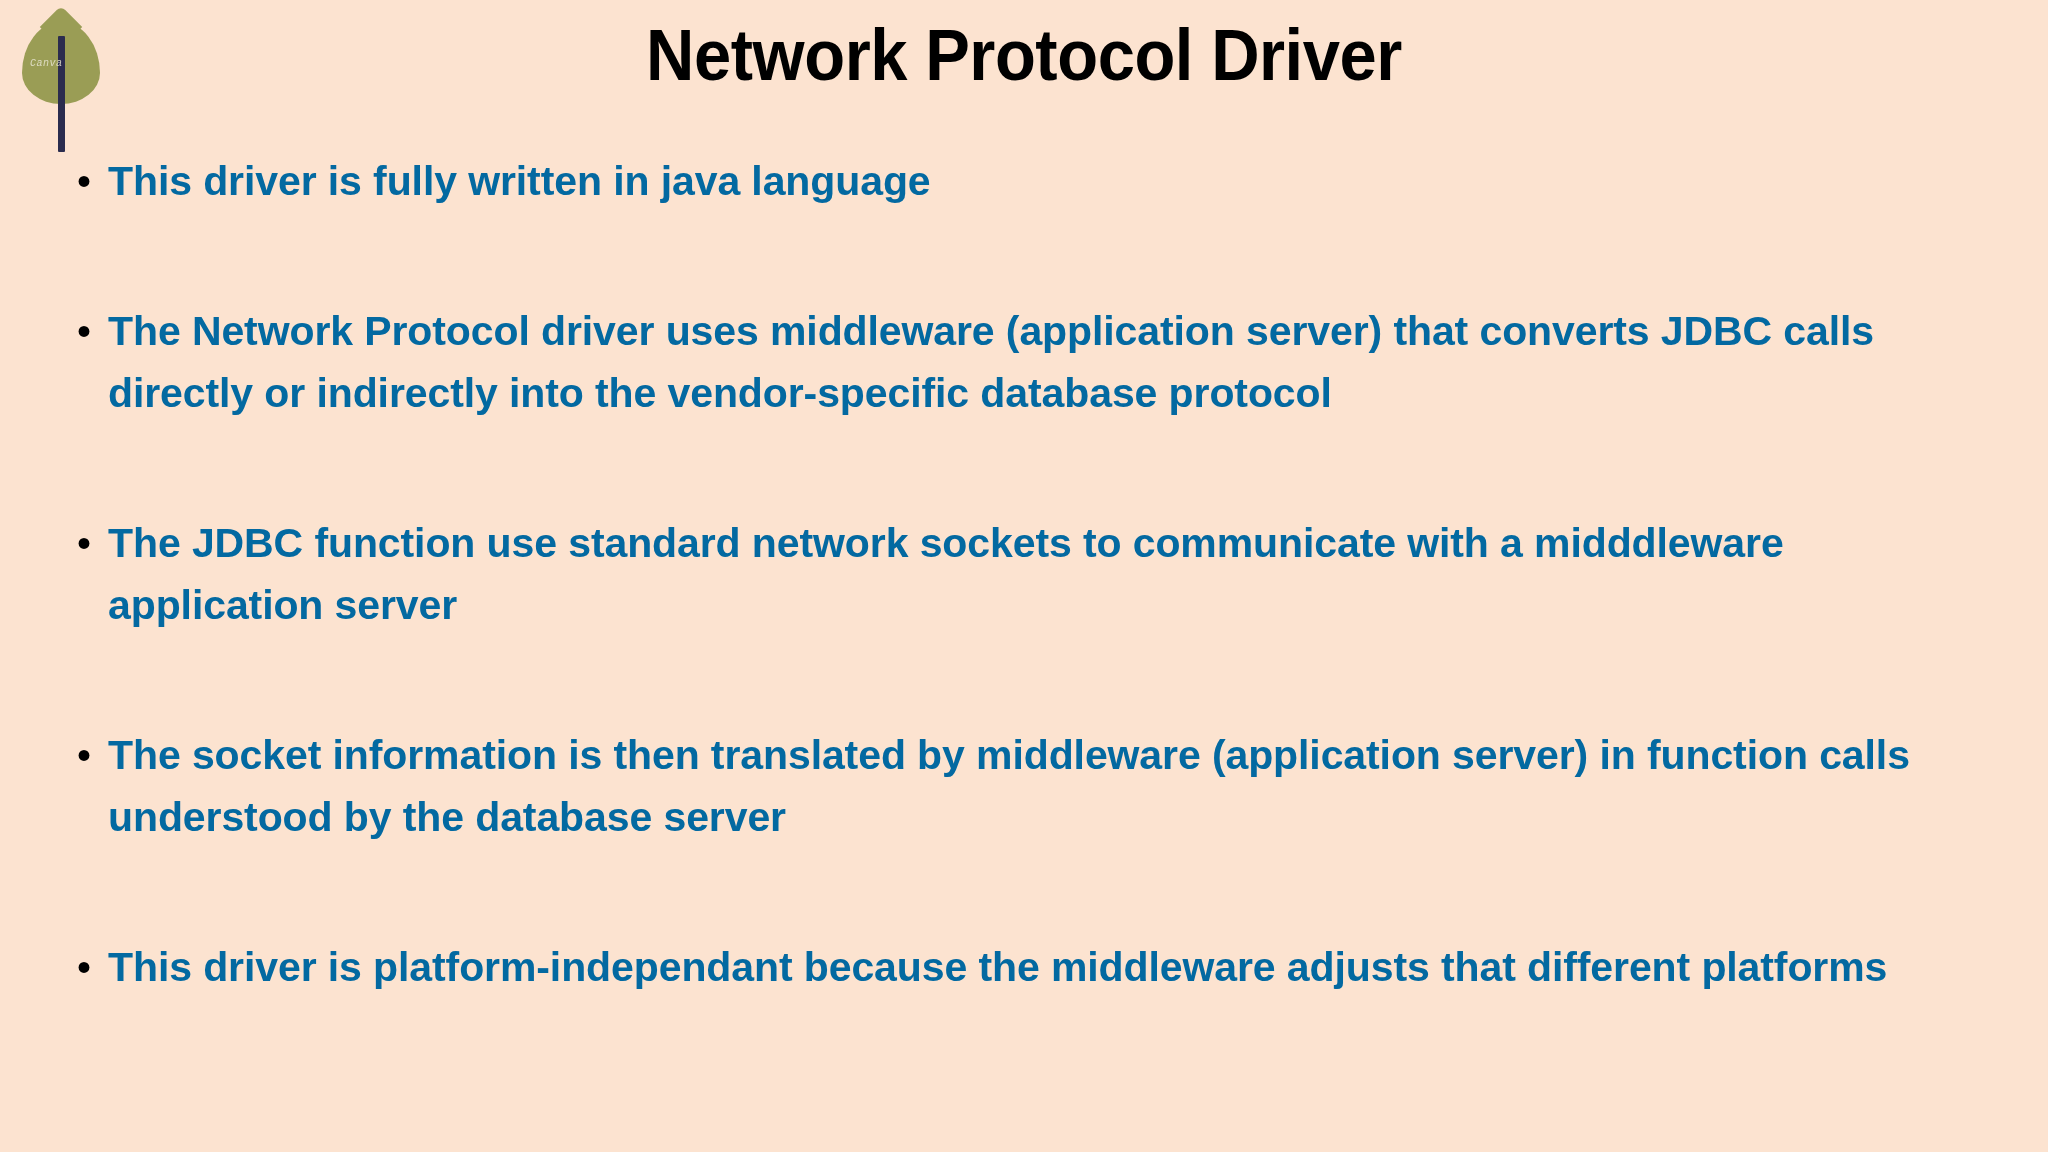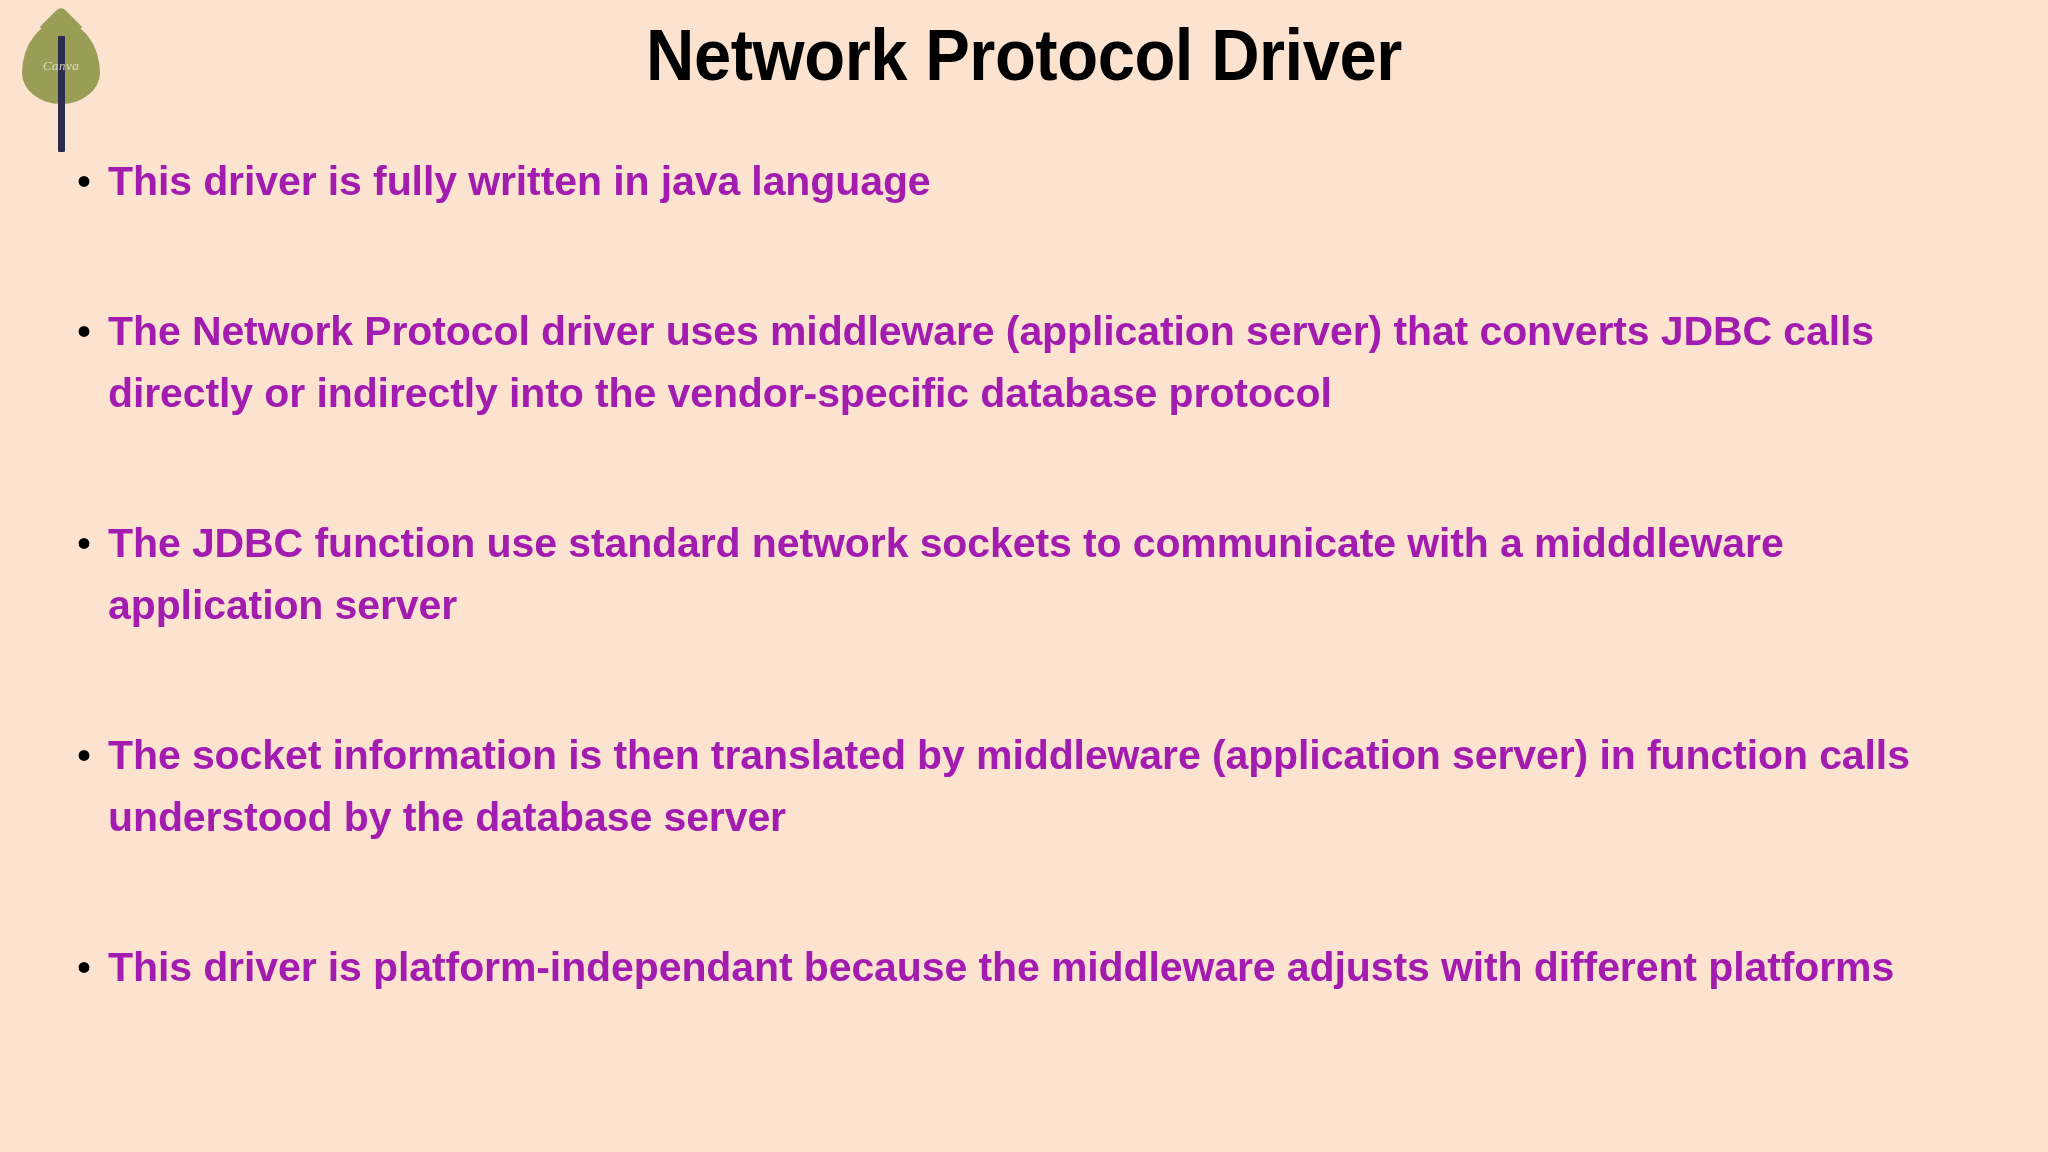--- a/index.html
+++ b/index.html
@@ -62,23 +62,23 @@
     margin-left: -15px;
     background: #9a9d55;
     transform: rotate(45deg);
     border-radius: 6px 0 0 0;
   }
   .logo-wordmark {
     position: absolute;
     left: 8px;
     top: 50px;
     width: 62px;
-    text-align: center;
-    font-family: Liberation Serif, serif;
-    font-size: 13px;
+    text-align: left;
+    font-family: Liberation Mono, monospace;
+    font-size: 10px;
     font-style: italic;
     color: #e8e6d2;
     opacity: 0.85;
     letter-spacing: 0.5px;
     z-index: 3;
     white-space: nowrap;
   }
 
   
   .title {
@@ -120,21 +120,21 @@
     color: #000000;
     text-align: center;
     font-family: "Liberation Sans", sans-serif;
   }
   .bullet-text {
     flex: 1 1 auto;
     font-family: "Liberation Sans", sans-serif;
     font-weight: bold;
     font-size: 41px;
     line-height: 62px;
-    color: #a21caf;
+    color: #0369a1;
     letter-spacing: -0.1px;
     max-width: 1880px;
   }
 </style>
 </head>
 <body>
 
 <div class="slide">
 
   <div class="logo">
@@ -162,17 +162,17 @@
       <div class="bullet-text">The JDBC function use standard network sockets to communicate with a midddleware application server</div>
     </div>
 
     <div class="bullet-row">
       <div class="bullet-marker">•</div>
       <div class="bullet-text">The socket information is then translated by middleware (application server) in function calls understood by the database server</div>
     </div>
 
     <div class="bullet-row">
       <div class="bullet-marker">•</div>
-      <div class="bullet-text">This driver is platform-independant because the middleware adjusts with different platforms</div>
+      <div class="bullet-text">This driver is platform-independant because the middleware adjusts that different platforms</div>
     </div>
 
   </div>
 </div>
 
 </body></html>

